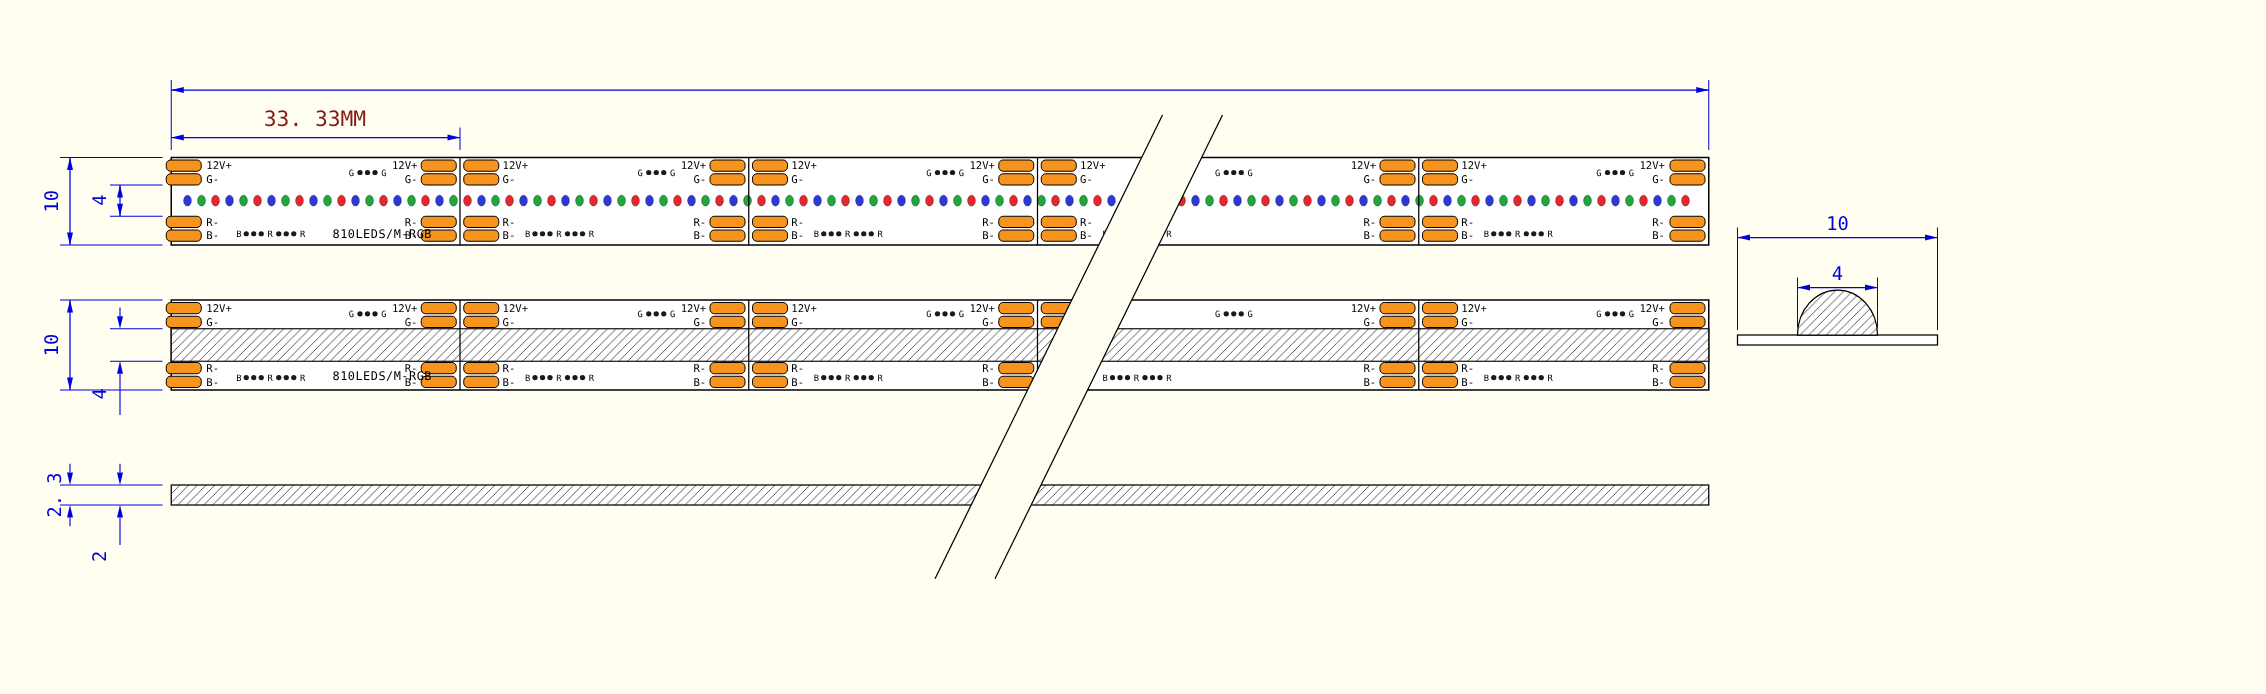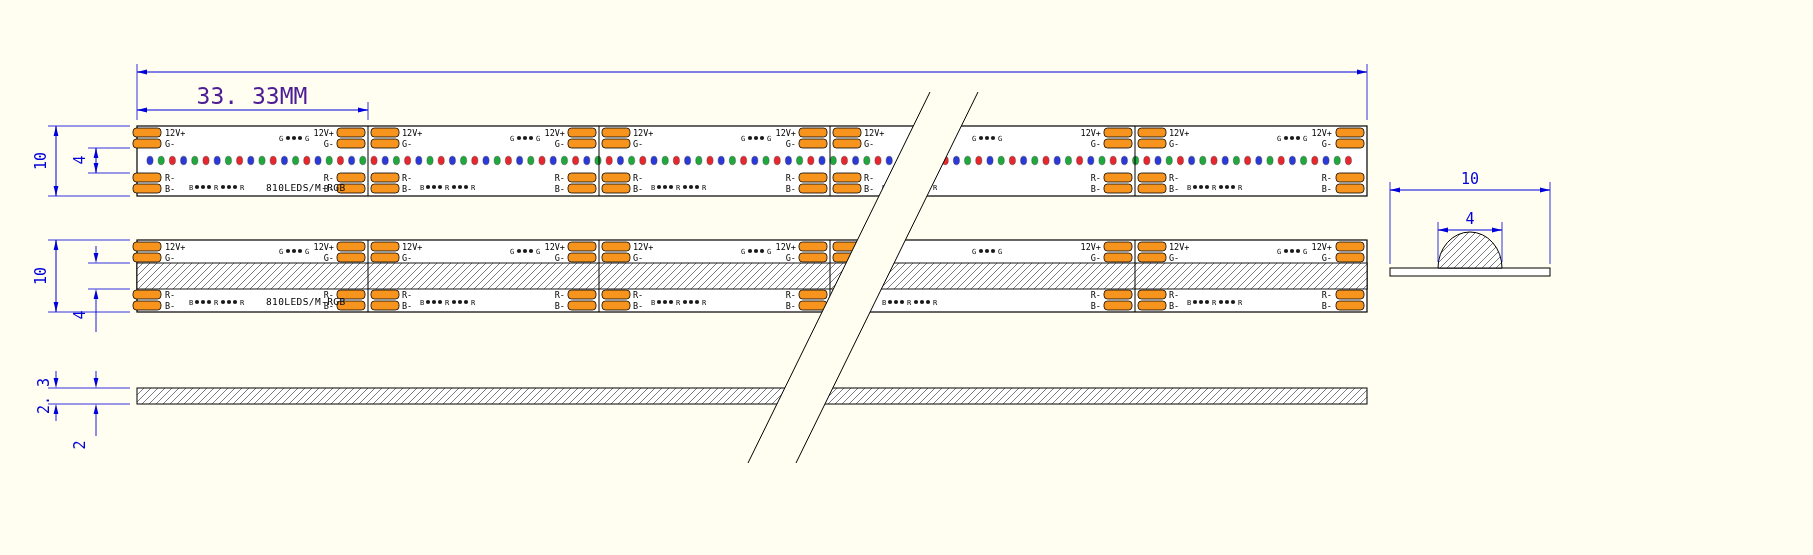--- a/index.html
+++ b/index.html
@@ -515,21 +515,21 @@
       <line x1="1390" y1="190" x2="1550" y2="190" stroke="#0000DD" stroke-width="1"></line>
       <polygon points="1390,190 1400,187.6 1400,192.4" fill="#0000DD"></polygon>
       <polygon points="1550,190 1540,187.6 1540,192.4" fill="#0000DD"></polygon>
       <line x1="1438" y1="262" x2="1438" y2="222" stroke="#0000DD" stroke-width="0.8"></line>
       <line x1="1502" y1="262" x2="1502" y2="222" stroke="#0000DD" stroke-width="0.8"></line>
       <line x1="1438" y1="230" x2="1502" y2="230" stroke="#0000DD" stroke-width="1"></line>
       <polygon points="1438,230 1448,227.6 1448,232.4" fill="#0000DD"></polygon>
       <polygon points="1502,230 1492,227.6 1492,232.4" fill="#0000DD"></polygon>
     </svg>
 
-  <div class="dim-label" style="left: 152px; top: 87px; width: 200px; font-size: 23px; color: #4c1d95;">33. 33MM</div>
+  <div class="dim-label" style="left: 152px; top: 87px; width: 200px; font-size: 17px; color: #7f1d1d;">33. 33MM</div>
 
   <div class="dim-label rot" style="left: 21px; top: 152px; width: 40px; color: rgb(0, 0, 221);">10</div>
   <div class="dim-label rot" style="left: 60px; top: 151px; width: 40px; color: rgb(0, 0, 221);">4</div>
 
   <div class="dim-label rot" style="left: 21px; top: 267px; width: 40px; color: rgb(0, 0, 221);">10</div>
   <div class="dim-label rot" style="left: 60px; top: 306px; width: 40px; color: rgb(0, 0, 221);">4</div>
 
   <div class="dim-label rot" style="left: 14px; top: 387px; width: 60px; color: rgb(0, 0, 221);">2. 3</div>
   <div class="dim-label rot" style="left: 60px; top: 436px; width: 40px; color: rgb(0, 0, 221);">2</div>
 

